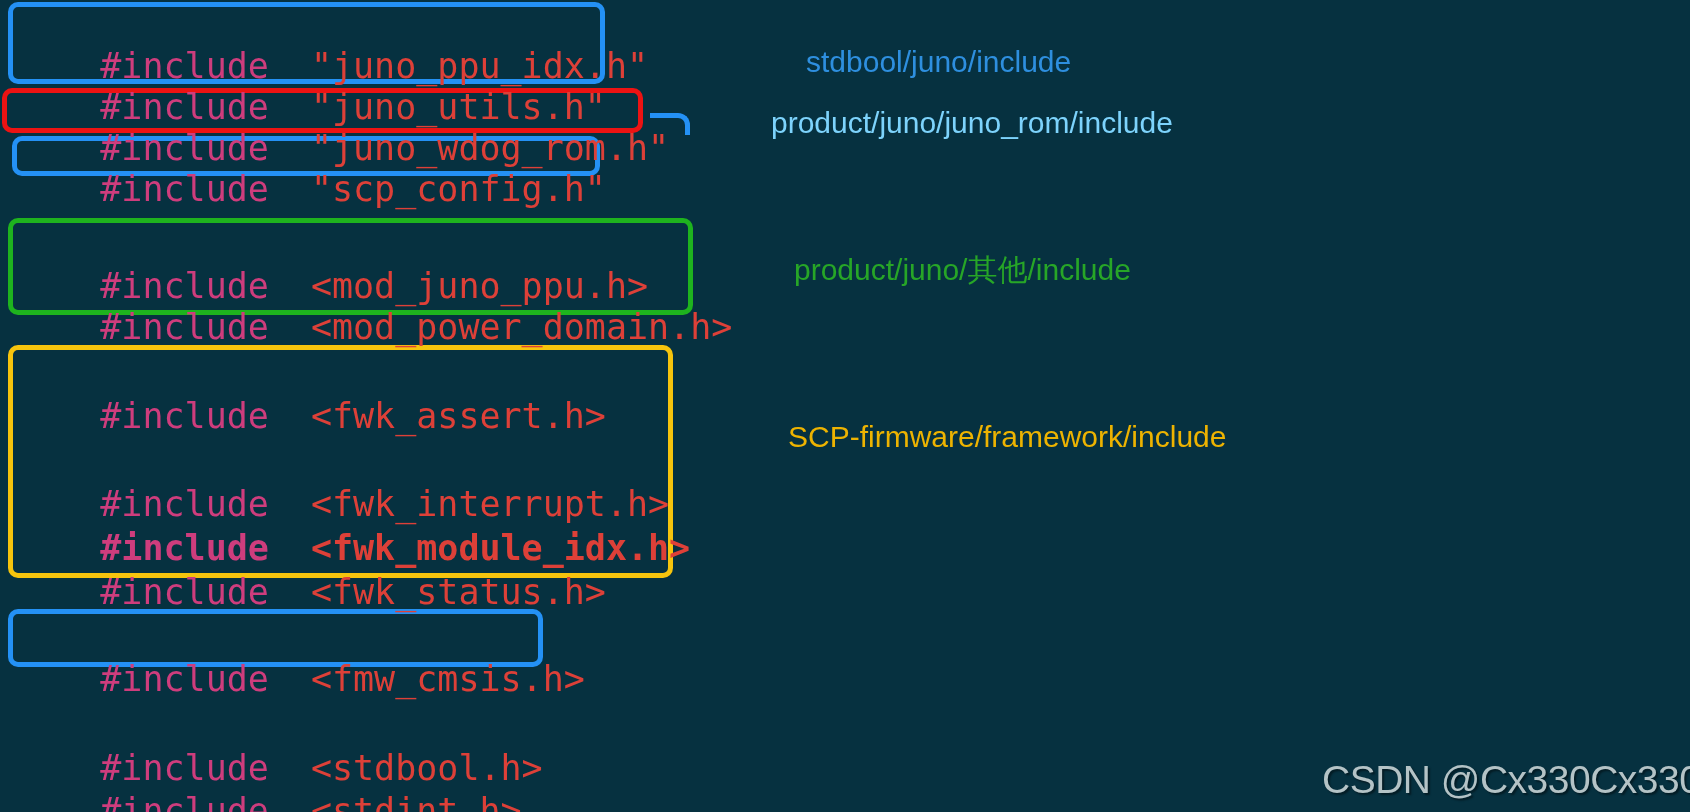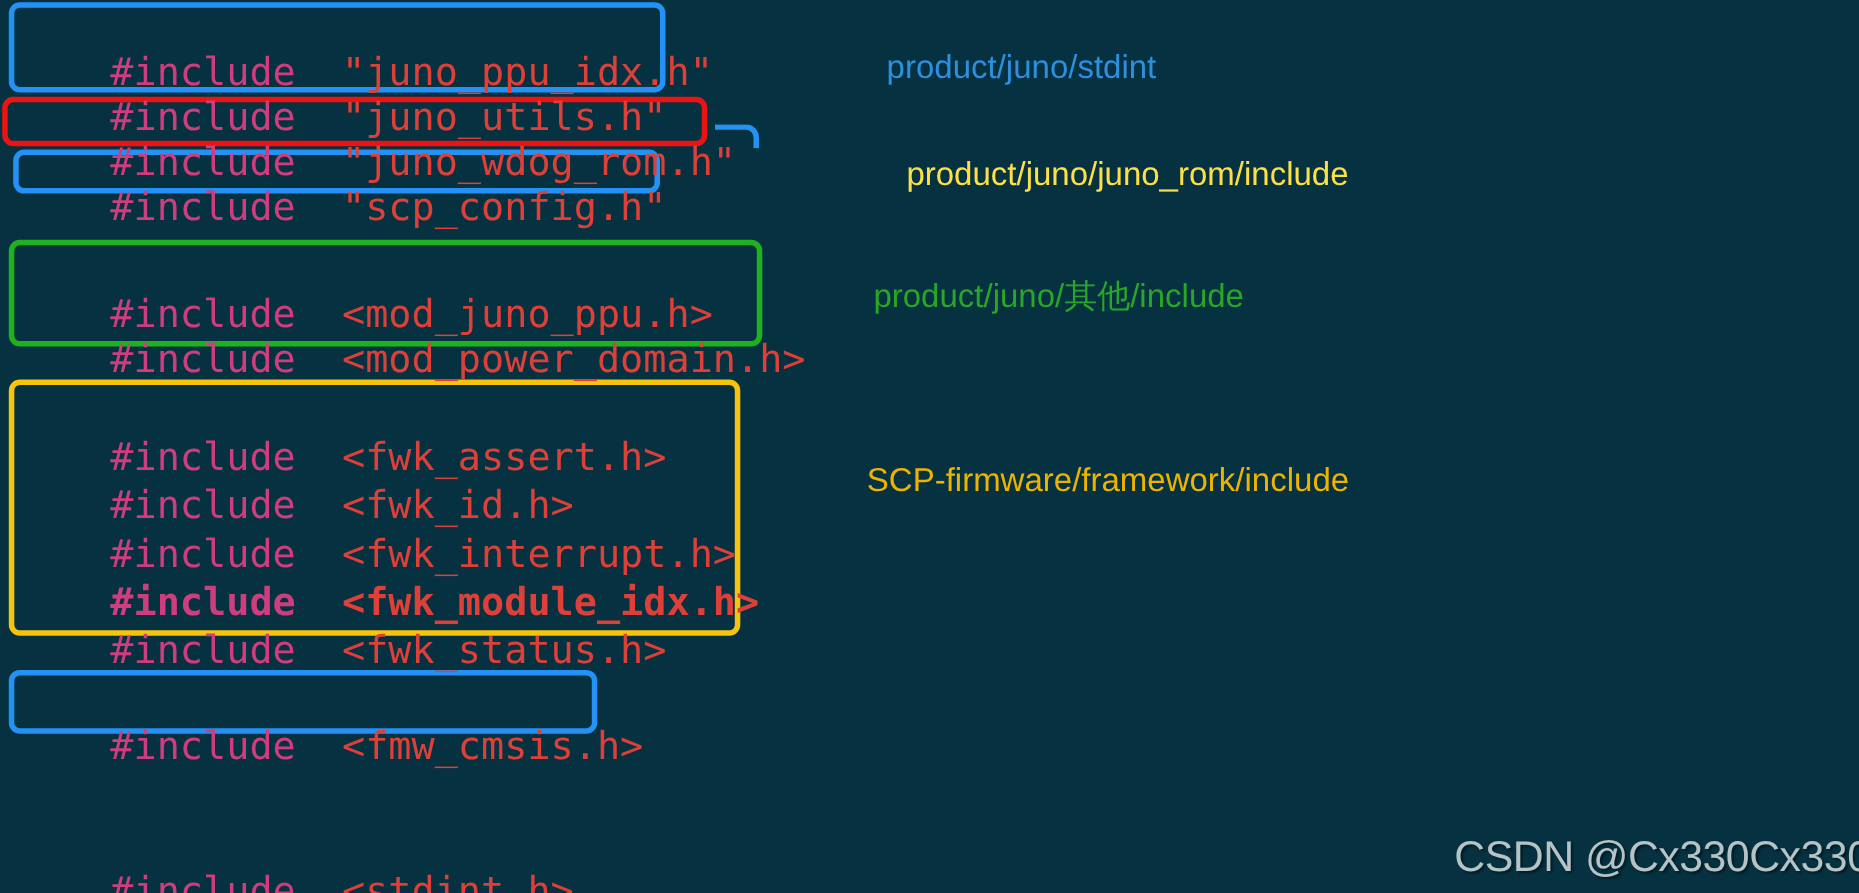--- a/index.html
+++ b/index.html
@@ -100,44 +100,44 @@
   <div class="line" style="top:225px;">
     <span class="kw">#include</span><span class="hdr">&lt;mod_juno_ppu.h&gt;</span>
   </div>
   <div class="line" style="top:266px;">
     <span class="kw">#include</span><span class="hdr">&lt;mod_power_domain.h&gt;</span>
   </div>
 
   <div class="line" style="top:355px;">
     <span class="kw">#include</span><span class="hdr">&lt;fwk_assert.h&gt;</span>
   </div>
-  <div class="line" style="top:399px;">
-    <span class="kw">#include</span><span class="hdr">&lt;fwk_id.h&gt;</span>
-  </div>
   <div class="line" style="top:443px;text-align:right;">
     <span class="kw">#include</span><span class="hdr">&lt;fwk_interrupt.h&gt;</span>
   </div>
   <div class="line" style="top:487px;font-weight:bold;">
     <span class="kw">#include</span><span class="hdr">&lt;fwk_module_idx.h&gt;</span>
   </div>
   <div class="line" style="top:531px;">
     <span class="kw">#include</span><span class="hdr">&lt;fwk_status.h&gt;</span>
   </div>
 
   <div class="line" style="top:618px;">
     <span class="kw">#include</span><span class="hdr">&lt;fmw_cmsis.h&gt;</span>
   </div>
 
+  <div class="line" style="top:707px;">
+    <span class="kw">#include</span><span class="hdr">&lt;stdbool.h&gt;</span>
+  </div>
   <div class="line" style="top:750px;">
     <span class="kw">#include</span><span class="hdr">&lt;stdint.h&gt;</span>
   </div>
 
-  <div class="ann" style="left: 806px; top: 44px; color: rgb(46, 143, 223);">product/juno/stdint</div>
+  <div class="ann" style="left: 806px; top: 44px; color: rgb(46, 143, 223);">stdbool/juno/include</div>
 
-  <div class="ann" style="left: 824px; top: 105px; color: #fde047; margin-top: 36px;">product/juno/juno_rom/include</div>
+  <div class="ann" style="left: 771px; top: 105px; color: #7dd3fc;">product/juno/juno_rom/include</div>
 
   <div class="ann" style="left: 794px; top: 252px; color: rgb(39, 166, 39);">product/juno/其他/include</div>
 
   <div class="ann" style="left: 788px; top: 419px; color: rgb(237, 179, 1);">SCP-firmware/framework/include</div>
 
   <div class="watermark" style="color: rgb(180, 195, 198);">CSDN @Cx330Cx330</div>
 
 </div>
 
 </body></html>

